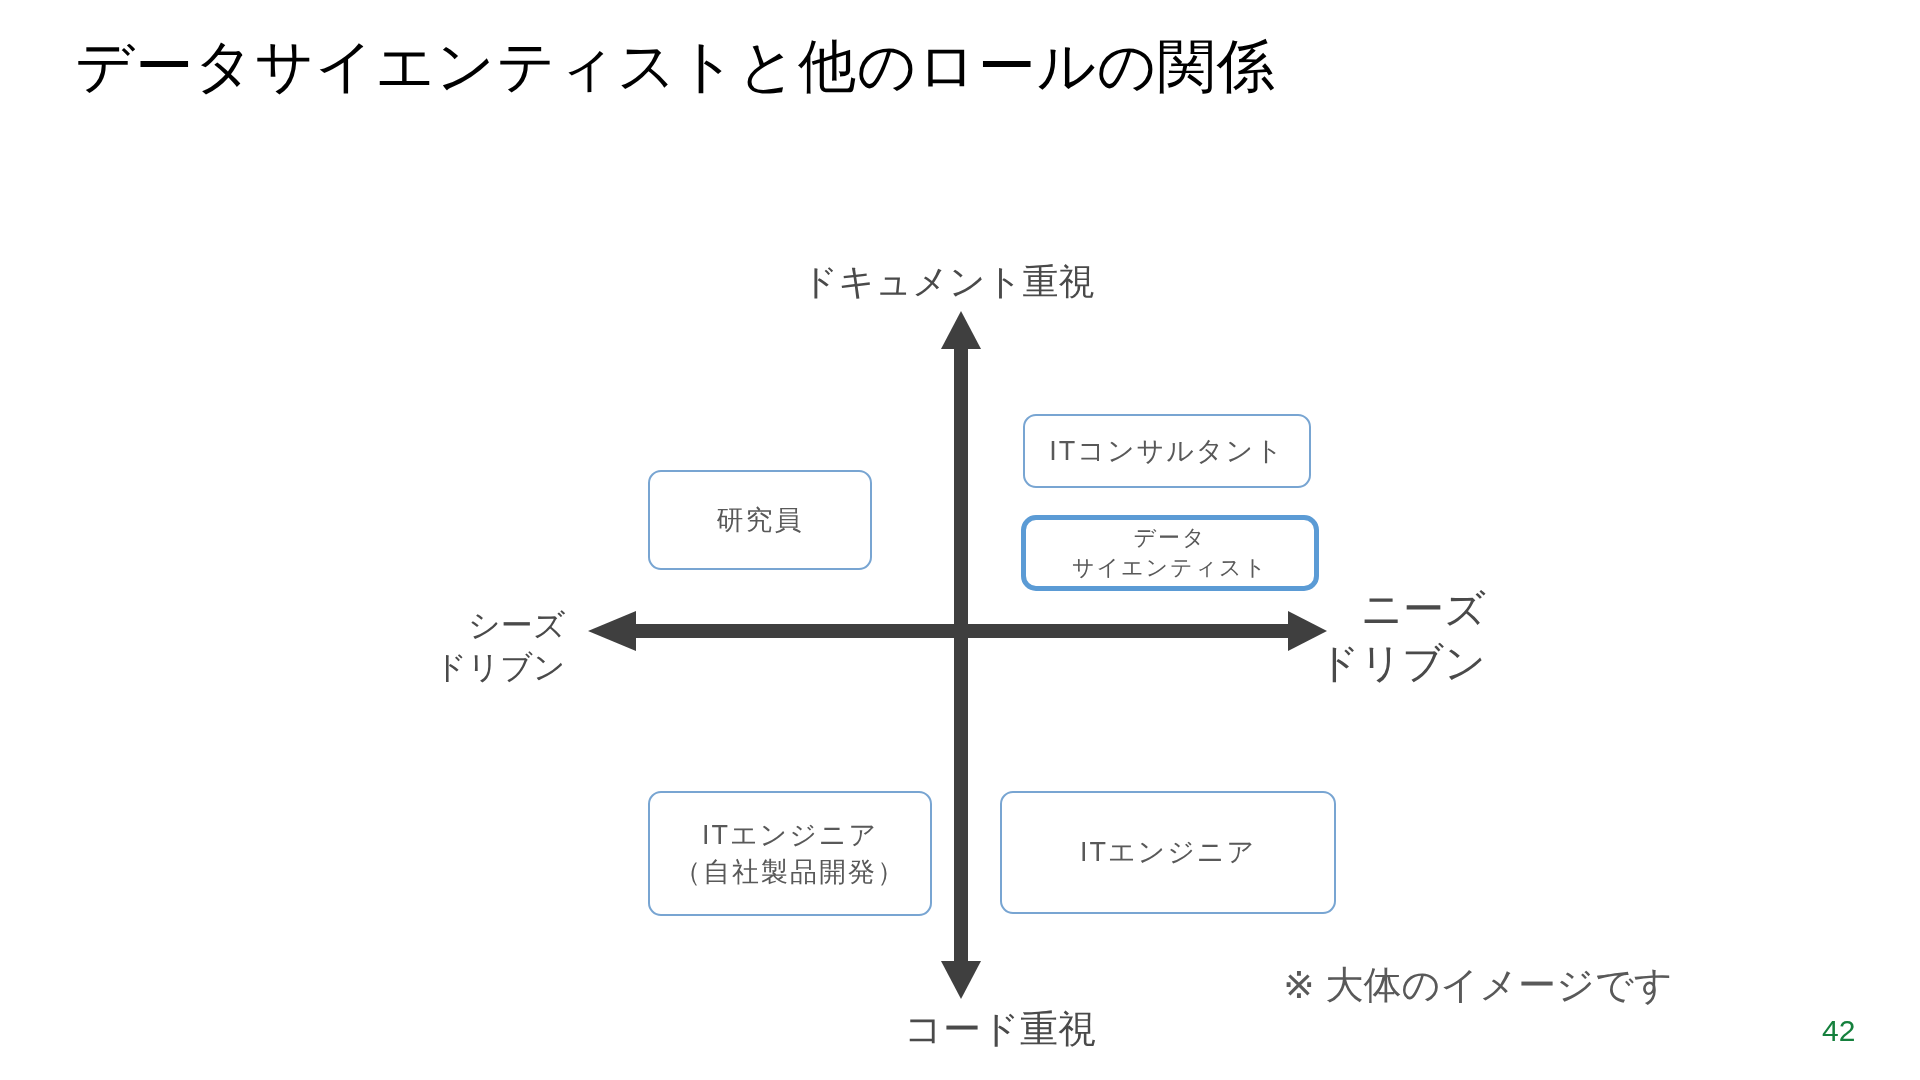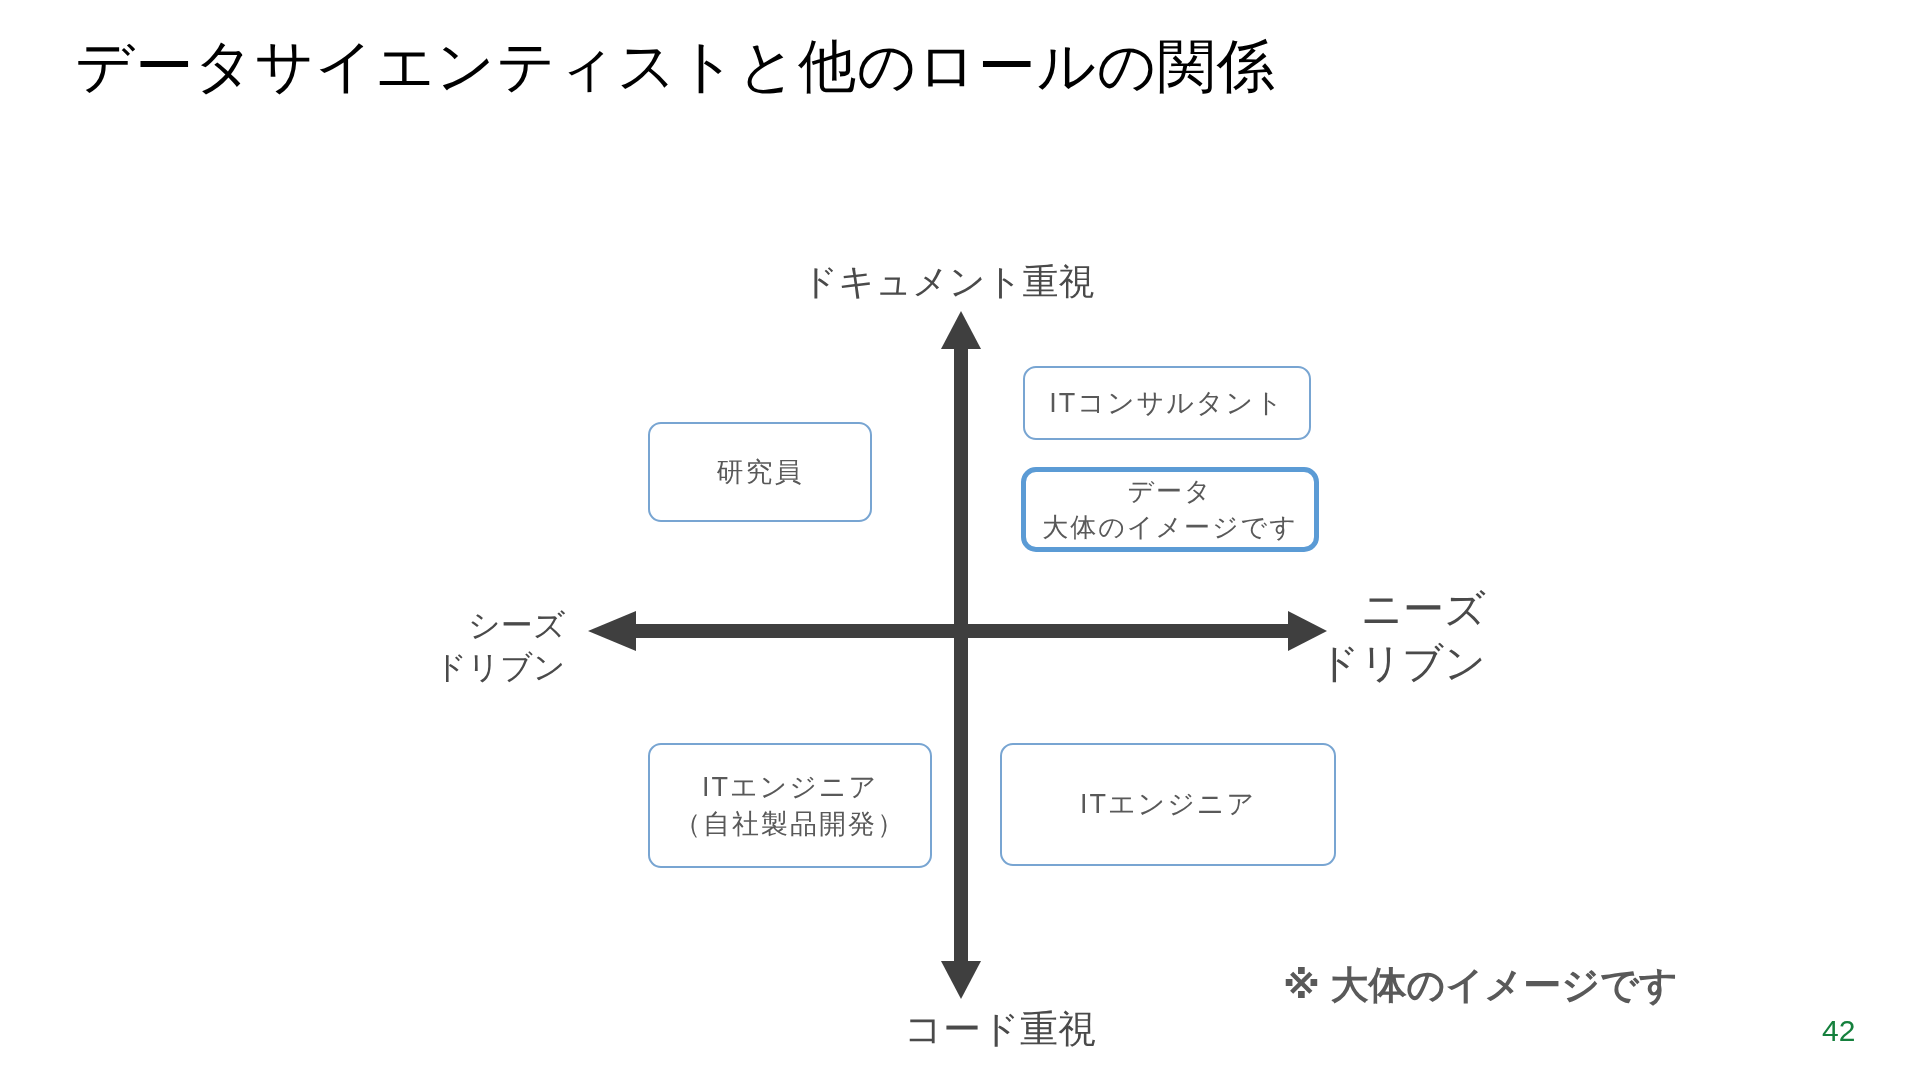--- a/index.html
+++ b/index.html
@@ -63,37 +63,38 @@
     font-size: 27px;
     font-weight: 300;
     letter-spacing: 2px;
     display: flex;
     flex-direction: column;
     align-items: center;
     justify-content: center;
     text-align: center;
     line-height: 1.35;
     white-space: nowrap;
+    margin-top: 48px;
   }
   .role-box.highlighted {
     border: 5px solid #5b9bd5;
     border-radius: 15px;
   }
   .box-researcher        { left: 648px;  top: 422px; width: 224px; height: 100px; font-family: Liberation Serif, serif;  }
   .box-it-consultant     { left: 1023px; top: 366px; width: 288px; height: 74px;  }
-  .box-data-scientist    { left: 1021px; top: 467px; width: 298px; height: 85px; font-size: 26px; text-align: right; }
+  .box-data-scientist    { left: 1021px; top: 467px; width: 298px; height: 76px; font-size: 22px; text-align: right; }
   .box-engineer-inhouse  { left: 648px;  top: 743px; width: 284px; height: 125px; }
   .box-engineer-client   { left: 1000px; top: 743px; width: 336px; height: 123px; }
 
   .note {
     position: absolute;
     left: 1283px;
     top: 960px;
     font-size: 38px;
-    font-weight: 700;
+    font-weight: 400;
     color: #595959;
     white-space: nowrap;
   }
   .page-number {
     position: absolute;
     left: 1822px;
     top: 1014px;
     font-size: 30px;
     font-weight: 300;
     color: #15803d;
@@ -138,21 +139,21 @@
     <div class="role-box box-it-consultant">
       <span class="line">ITコンサルタント</span>
     </div>
 
     <div class="role-box box-researcher">
       <span class="line">研究員</span>
     </div>
 
     <div class="role-box box-data-scientist highlighted">
       <span class="line">データ</span>
-      <span class="line">大体のイメージです</span>
+      <span class="line">サイエンティスト</span>
     </div>
 
     <div class="role-box box-engineer-inhouse">
       <span class="line">ITエンジニア</span>
       <span class="line">（自社製品開発）</span>
     </div>
 
     <div class="role-box box-engineer-client">
       <span class="line">ITエンジニア</span>
     </div>

